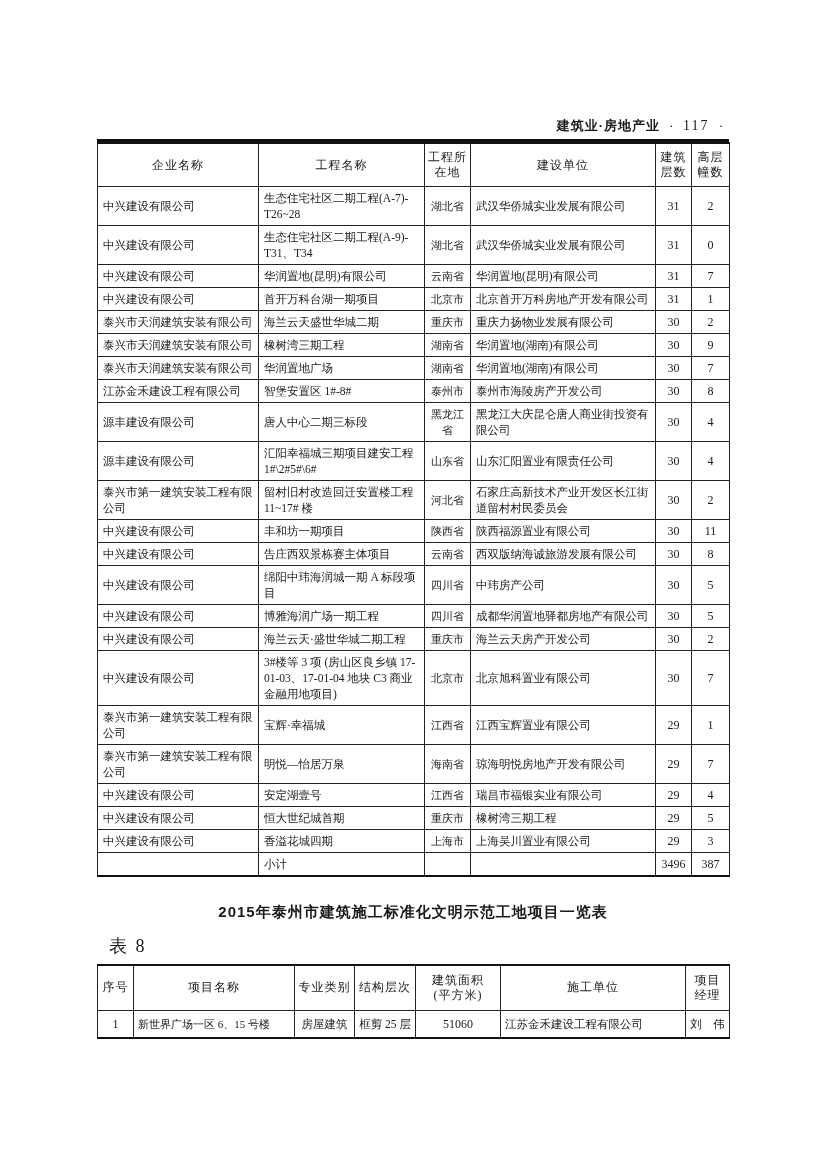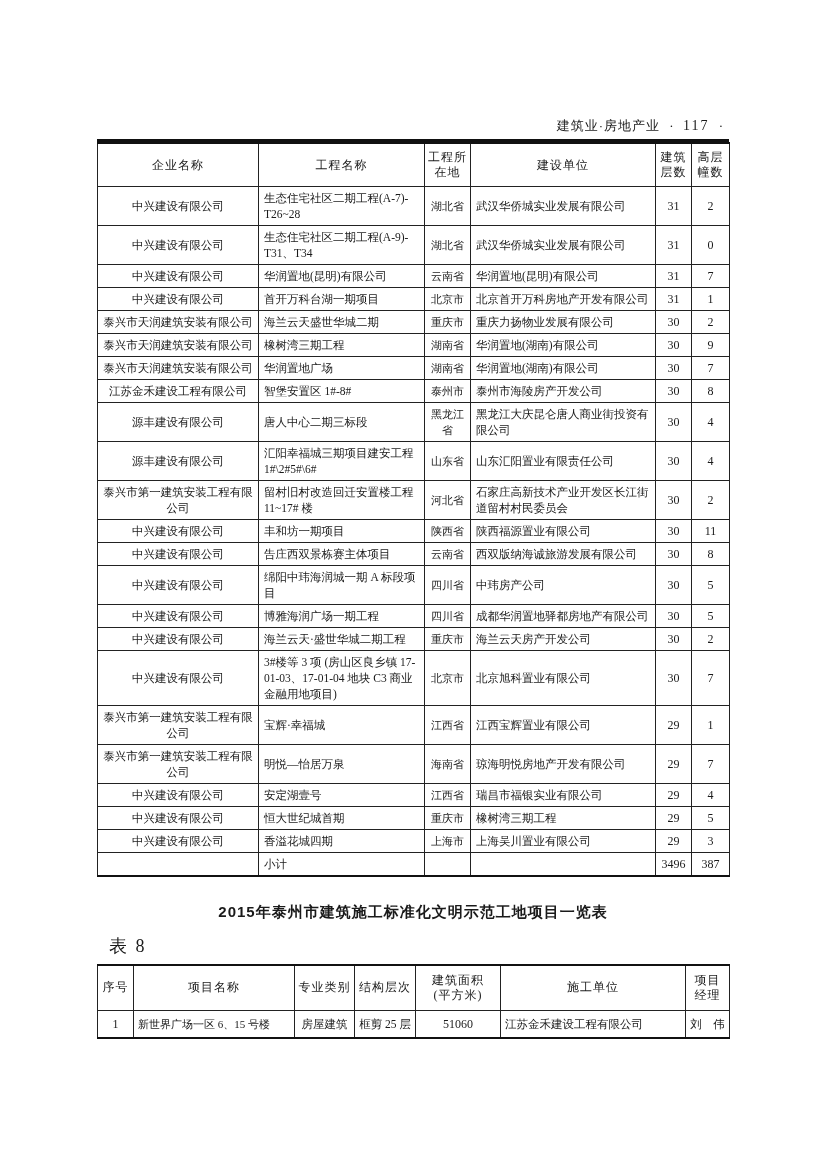--- a/index.html
+++ b/index.html
@@ -8,40 +8,40 @@
     font-family:"Liberation Serif","DejaVu Serif",serif;
     overflow:hidden;position:relative;
   }
   .content{position:absolute;left:97px;top:0;width:632px;}
 
   
   .running-head{
     margin-top:116px;text-align:right;font-size:13px;line-height:20px;
     white-space:nowrap;
   }
-  .running-head .sec{font-family:"Liberation Sans","DejaVu Sans",sans-serif;font-weight:normal;letter-spacing:1px;}
+  .running-head .sec{font-family:"Liberation Sans","DejaVu Sans",sans-serif;font-weight:bold;letter-spacing:1px;}
   .running-head .dot{margin:0 6px;font-size:13px;}
   .running-head .pno{font-size:14px;letter-spacing:2px;}
   .head-rule{height:3px;background:#111;margin-top:3px;}
 
   .cont-label{margin:13px 0 6px 12px;font-size:13px;letter-spacing:2px;}
 
   table{border-collapse:collapse;table-layout:fixed;width:632px;background:#fff;}
   table.t7{border-top:2px solid #111;border-bottom:2px solid #111;}
   table.t8{border-top:2px solid #111;border-bottom:2px solid #111;border-radius:31px;}
   th,td{border:1px solid #222;vertical-align:middle;box-sizing:border-box;}
   th{
     font-weight:normal;text-align:center;font-size:12px;line-height:15px;
     white-space:pre-line;padding:6px 2px;letter-spacing:1px;
   }
   .t7 th{height:43px;}
   .t8 th{height:45px;}
   td{font-size:11.5px;line-height:16px;padding:3px 5px;}
   
-  .t7 td.c0{text-align:center;font-family:Liberation Serif, serif;}
+  .t7 td.c0{text-align:left;font-family:Liberation Serif, serif;}
   .t7 td.c1{text-align:left;}
   .t7 td.c2{text-align:center;font-size:11px;padding:3px 1px;}
   .t7 td.c3{text-align:left;}
   .t7 td.c4,.t7 td.c5{text-align:center;font-size:12px;}
   
   .t8 td{padding:5px 4px;}
   .t8 td.c0{text-align:center;font-size:12px;}
   .t8 td.c1{text-align:left;font-size:11px;}
   .t8 td.c2{text-align:center;}
   .t8 td.c3{text-align:center;}

